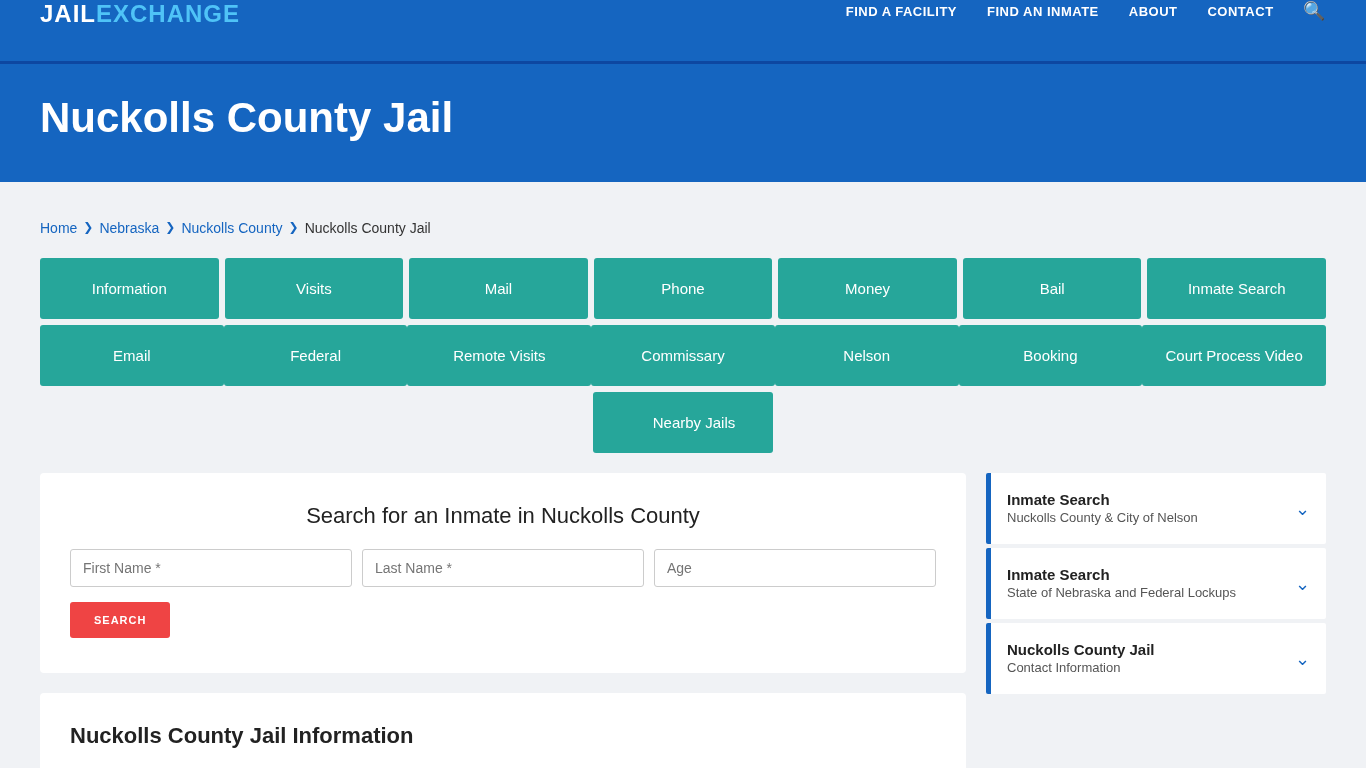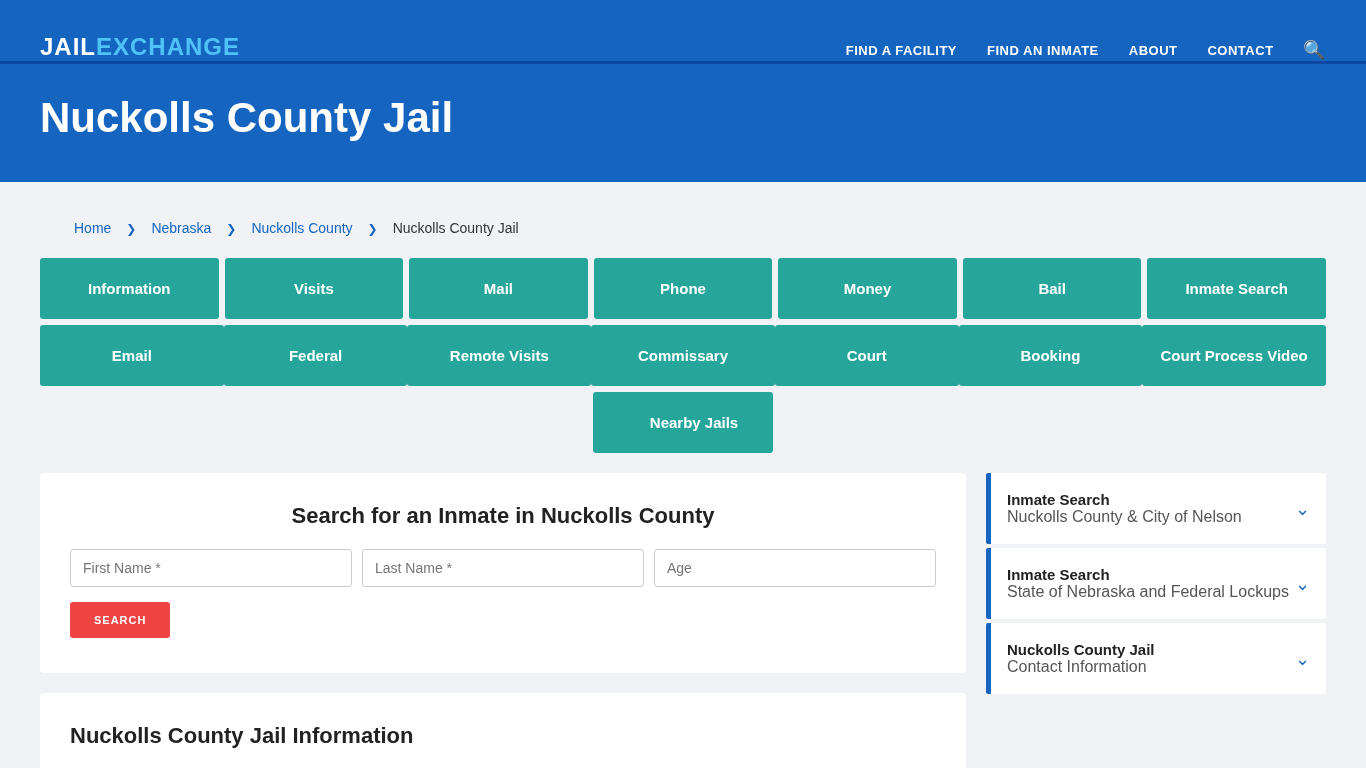--- a/index.html
+++ b/index.html
@@ -2,21 +2,21 @@
 <html><head>
   <meta charset="utf-8">
   <style>
     * { margin: 0; padding: 0; box-sizing: border-box; }
     body { font-family: Arial, sans-serif; background: #f0f2f5; color: #333; }
 
     
     header {
       background: #1565c0;
       display: flex;
-      align-items: flex-end;
+      align-items: flex-start;
       justify-content: space-between;
       padding: 0 40px;
       height: 64px;
       border-bottom: 3px solid #0d47a1;
     }
     .logo {
       font-size: 24px;
       font-weight: 900;
       color: #fff;
       letter-spacing: 1px;
@@ -58,25 +58,24 @@
 
     
     .content-wrapper {
       background: #f0f2f5;
       padding: 20px 40px 40px 40px;
     }
 
     
     .breadcrumb {
       display: flex;
-      align-items: flex-end;
-      gap: 15px;
+      align-items: flex-start;
+      gap: 6px;
       padding: 18px 0 22px 0;
       font-size: 14px;
-      margin-left: 34px;
     }
     .breadcrumb a {
       color: #1565c0;
       text-decoration: none;
     }
     .breadcrumb .sep {
       color: #1565c0;
       font-size: 12px;
     }
     .breadcrumb .current {
@@ -94,21 +93,21 @@
       display: grid;
       grid-template-columns: repeat(7, 1fr);
       margin-bottom: 6px;
     }
     .grid-btn {
       background: #26a69a;
       color: #fff;
       border: none;
       padding: 22px 10px;
       font-size: 15px;
-      font-weight: 700;
+      font-weight: 400;
       cursor: pointer;
       border-radius: 3px;
       text-align: center;
       transition: background 0.2s;
     }
 
     
     .main-content {
       display: flex;
       gap: 20px;
@@ -119,21 +118,21 @@
     .inmate-search-card {
       background: #fff;
       border-radius: 4px;
       padding: 30px;
       flex: 1;
       min-height: 200px;
     }
     .inmate-search-card h2 {
       text-align: center;
       font-size: 22px;
-      font-weight: 700;
+      font-weight: 400;
       margin-bottom: 20px;
       color: #222;
     }
     .form-row {
       display: flex;
       gap: 10px;
       margin-bottom: 15px;
     }
     .form-row input, .form-row select {
       flex: 1;
@@ -189,21 +188,21 @@
       cursor: pointer;
       border-radius: 2px;
     }
     .sidebar-item-text strong {
       display: block;
       font-size: 15px;
       font-weight: 700;
       color: #222;
     }
     .sidebar-item-text span {
-      font-size: 16px;
+      font-size: 13px;
       color: #555;
     }
     .sidebar-chevron {
       color: #1565c0;
       font-size: 18px;
       font-weight: 300;
     }
   </style>
 </head>
 <body>
@@ -245,21 +244,21 @@
     <button class="grid-btn">Money</button>
     <button class="grid-btn">Bail</button>
     <button class="grid-btn">Inmate Search</button>
   </div>
 
   <div class="grid-buttons-row2">
     <button class="grid-btn">Email</button>
     <button class="grid-btn">Federal</button>
     <button class="grid-btn">Remote Visits</button>
     <button class="grid-btn">Commissary</button>
-    <button class="grid-btn">Court</button>
+    <button class="grid-btn">Nelson</button>
     <button class="grid-btn">Booking</button>
     <button class="grid-btn">Court Process Video</button>
   </div>
 
   <div style="display:flex; justify-content:center; margin-bottom:20px;">
     <button class="grid-btn" style="width:calc((100% / 7) - 3px);padding-left:32px;">Nearby Jails</button>
   </div>
 
   <div class="main-content">
 

